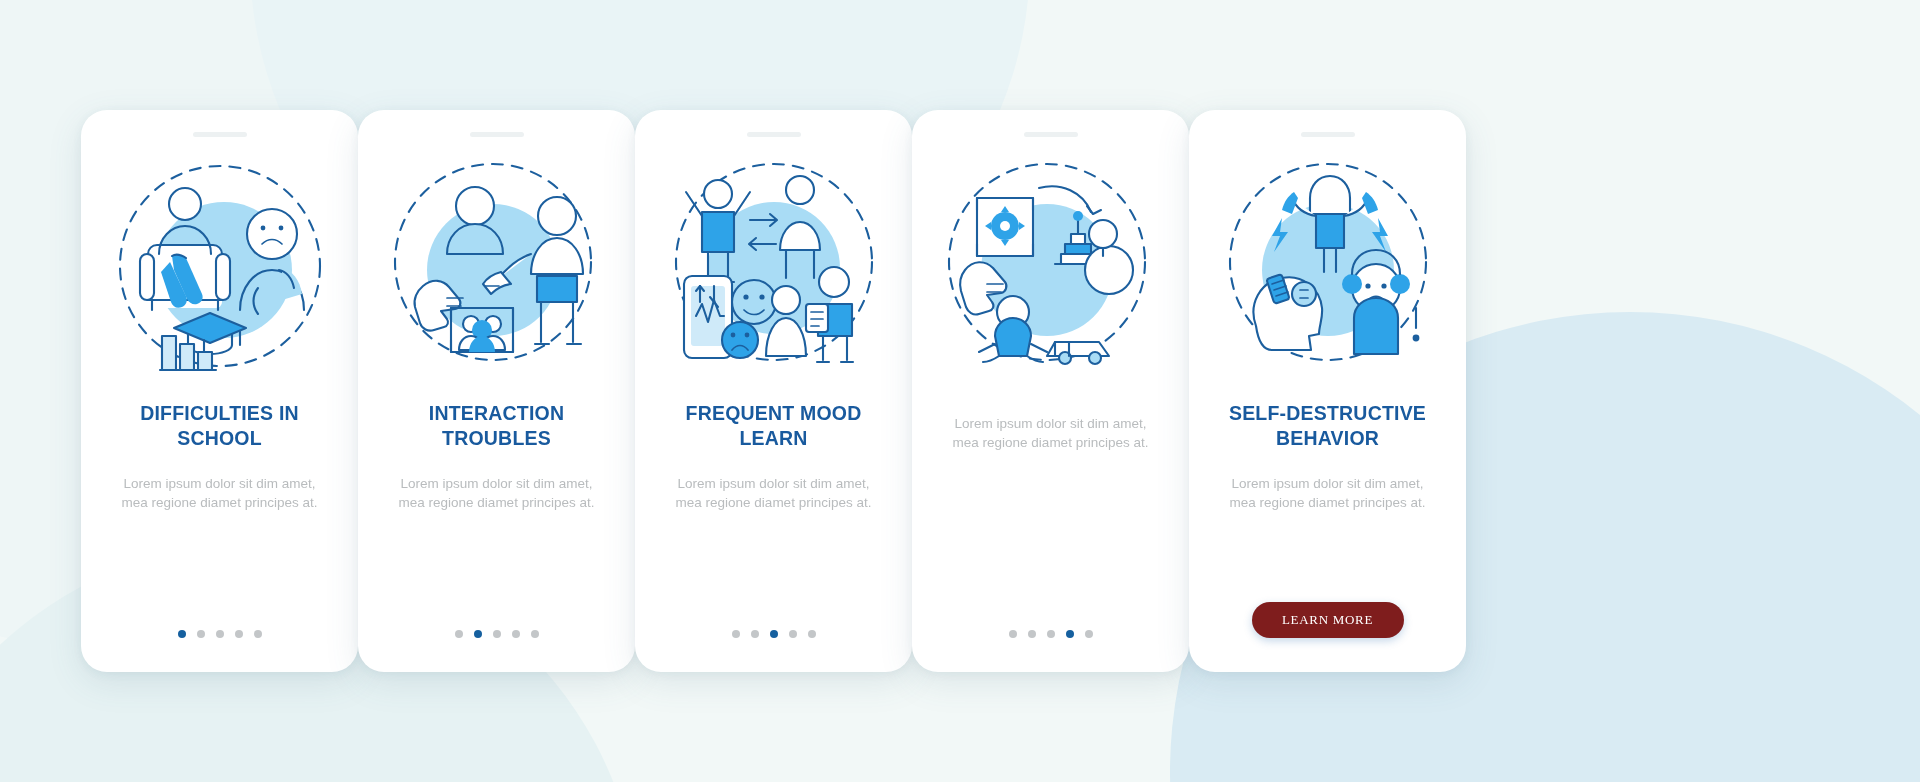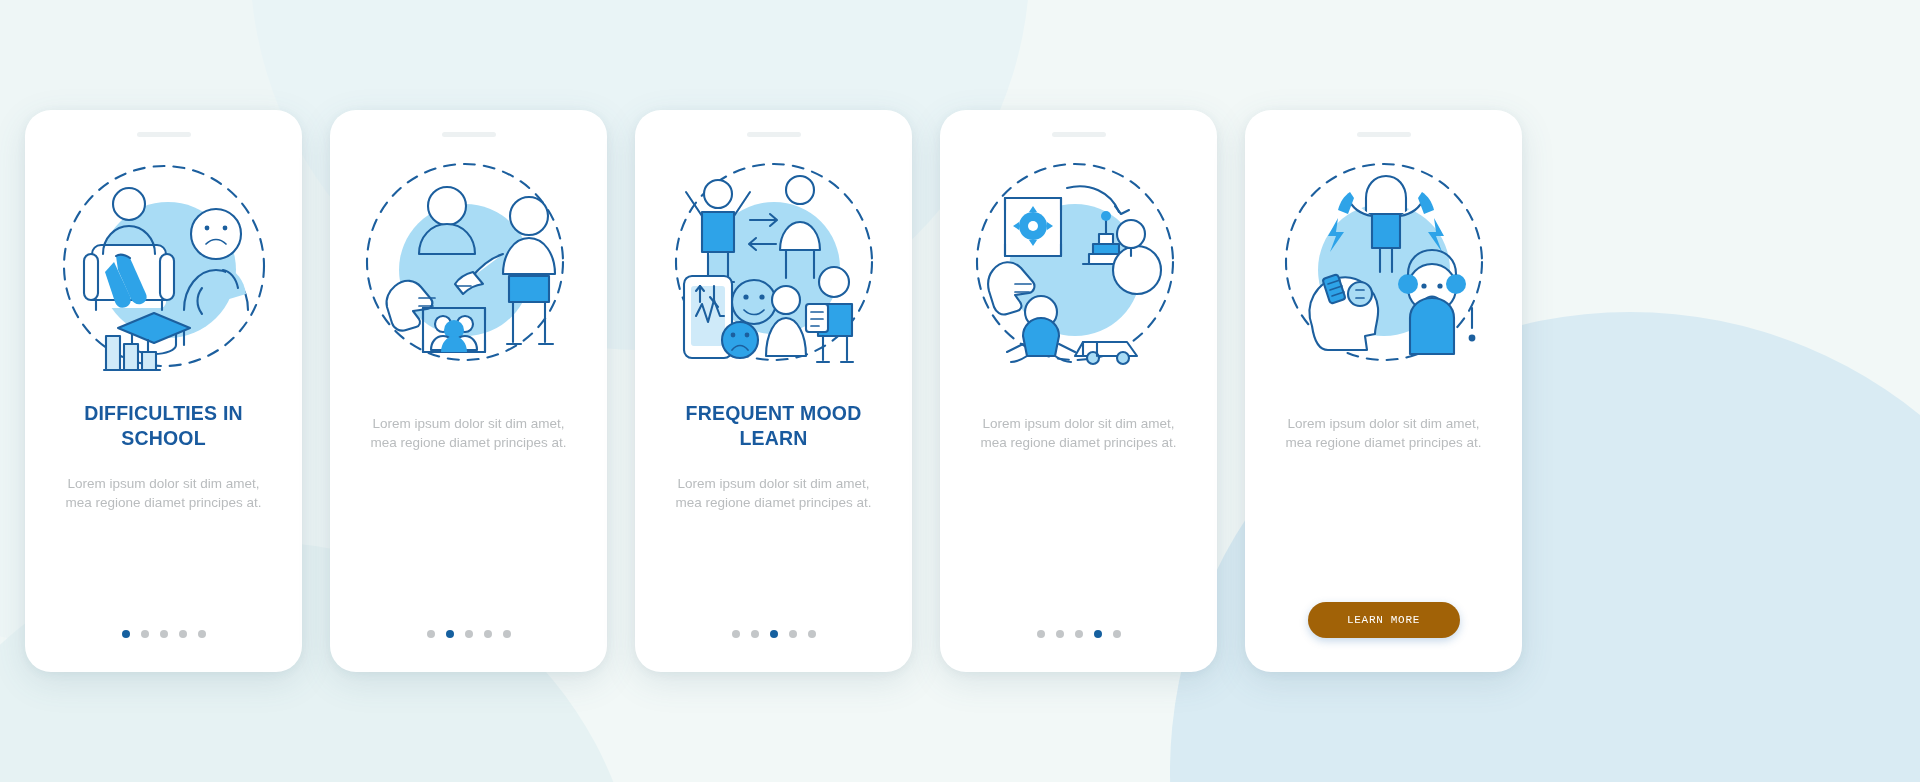--- a/index.html
+++ b/index.html
@@ -50,21 +50,20 @@
 
   
   #stage {
     position: relative;
     z-index: 2;
     width: 1547px;
     height: 782px;
     display: flex;
     justify-content: center;
     align-items: center;
-    gap: 28px;
     padding: 12px 32px;
   }
 
   
   .phone {
     position: relative;
     width: 277px;
     height: 562px;
     background: #ffffff;
     border-radius: 26px;
@@ -135,24 +134,24 @@
   .dots { display: flex; align-items: center; gap: 11px; }
   .dot {
     width: 8px; height: 8px;
     border-radius: 50%;
     background: #c3c6c8;
   }
   .dot.active { background: #16609f; }
 
   .learn-more {
     border: none;
-    background: #a16207;
+    background: #7f1d1d;
     color: #ffffff;
-    font-family: Liberation Mono, monospace;
-    font-size: 11px;
+    font-family: Liberation Serif, serif;
+    font-size: 13px;
     letter-spacing: 0.7px;
     padding: 0 26px;
     height: 36px;
     min-width: 152px;
     border-radius: 18px;
     cursor: pointer;
     box-shadow: 0 3px 8px rgba(22,96,168,0.25);
   }
 
   
@@ -260,20 +259,21 @@
         <path class="fill-md" d="M148 118h40v26h-40z"></path>
         <path class="ln" d="M148 118h40v26h-40z"></path>
         <path class="ln" d="M152 144v40M184 144v40"></path>
         <path class="ln" d="M146 186h14M178 186h14"></path>
 
         <path class="ln fill-w" d="M142 96c-12 4-24 14-32 24"></path>
         <path class="ln fill-w" d="M112 114c-8 2-14 6-18 12l8 10c5-5 12-9 20-10z"></path>
         <path class="ln-t" d="M96 128h14"></path>
       </svg>
     </div>
+    <div class="card-title">INTERACTION TROUBLES</div>
     <div class="card-body">Lorem ipsum dolor sit dim amet, mea regione diamet principes at.</div>
     <div class="card-foot">
       <div class="dots">
         <span class="dot"></span>
         <span class="dot active"></span>
         <span class="dot"></span>
         <span class="dot"></span>
         <span class="dot"></span>
       </div>
     </div>
@@ -434,19 +434,20 @@
         <circle cx="148" cy="128" r="2.6" fill="#1c5f9e"></circle>
         <circle cx="164" cy="128" r="2.6" fill="#1c5f9e"></circle>
         <path class="ln-t" d="M148 142c5-5 11-5 16 0"></path>
         <path class="fill-md" d="M134 160c0-12 10-20 22-20s22 8 22 20v36h-44z"></path>
         <path class="ln" d="M134 160c0-12 10-20 22-20s22 8 22 20v36h-44z"></path>
 
         <path class="ln" d="M196 150v20"></path>
         <circle cx="196" cy="180" r="3.4" fill="#1c5f9e"></circle>
       </svg>
     </div>
+    <div class="card-title">SELF-DESTRUCTIVE BEHAVIOR</div>
     <div class="card-body">Lorem ipsum dolor sit dim amet, mea regione diamet principes at.</div>
     <div class="card-foot">
       <button class="learn-more">LEARN MORE</button>
     </div>
   </div>
 
 </div>
 
 </body></html>

